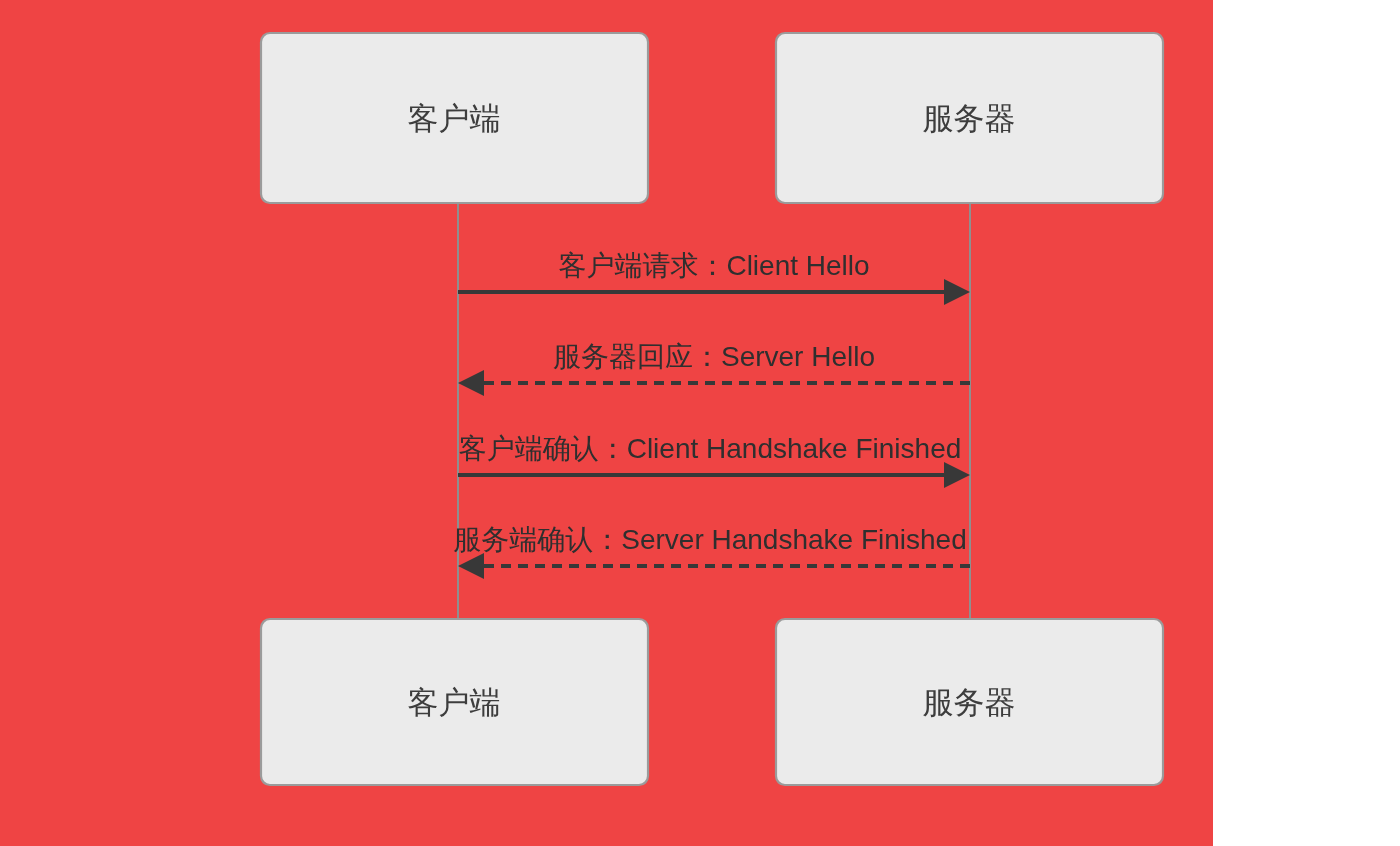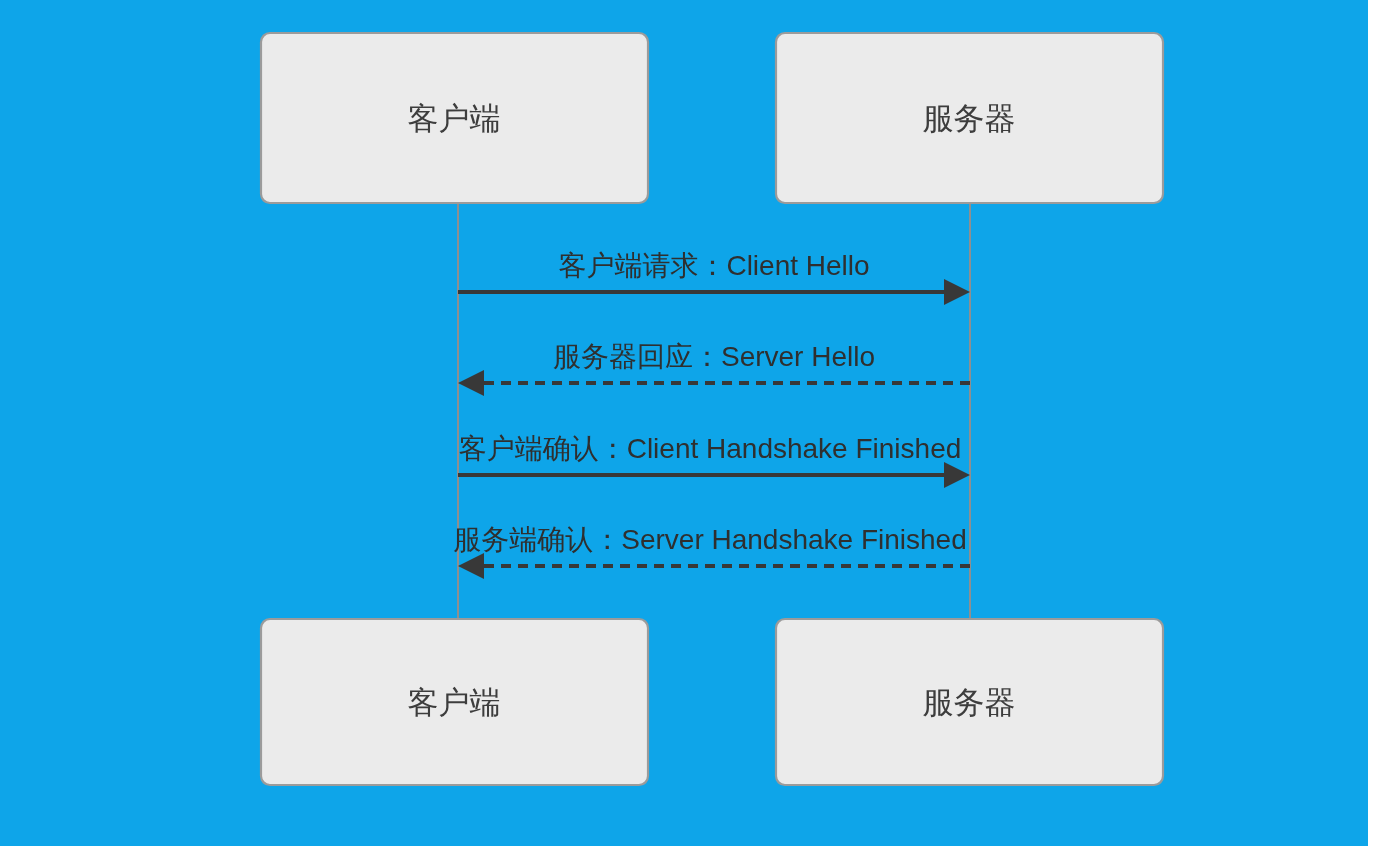--- a/index.html
+++ b/index.html
@@ -9,23 +9,23 @@
     background: #ffffff;
   }
   body {
     width: 1400px;
     height: 846px;
     overflow: hidden;
     font-family: "Liberation Sans", "DejaVu Sans", sans-serif;
   }
   #diagram-root {
     position: relative;
-    width: 1368px;
+    width: 1213px;
     height: 846px;
-    background: #0ea5e9;
+    background: #ef4444;
   }
   svg.seq-canvas {
     position: absolute;
     left: 0;
     top: 0;
     width: 1400px;
     height: 846px;
     display: block;
   }
   .actor-box-rect {

